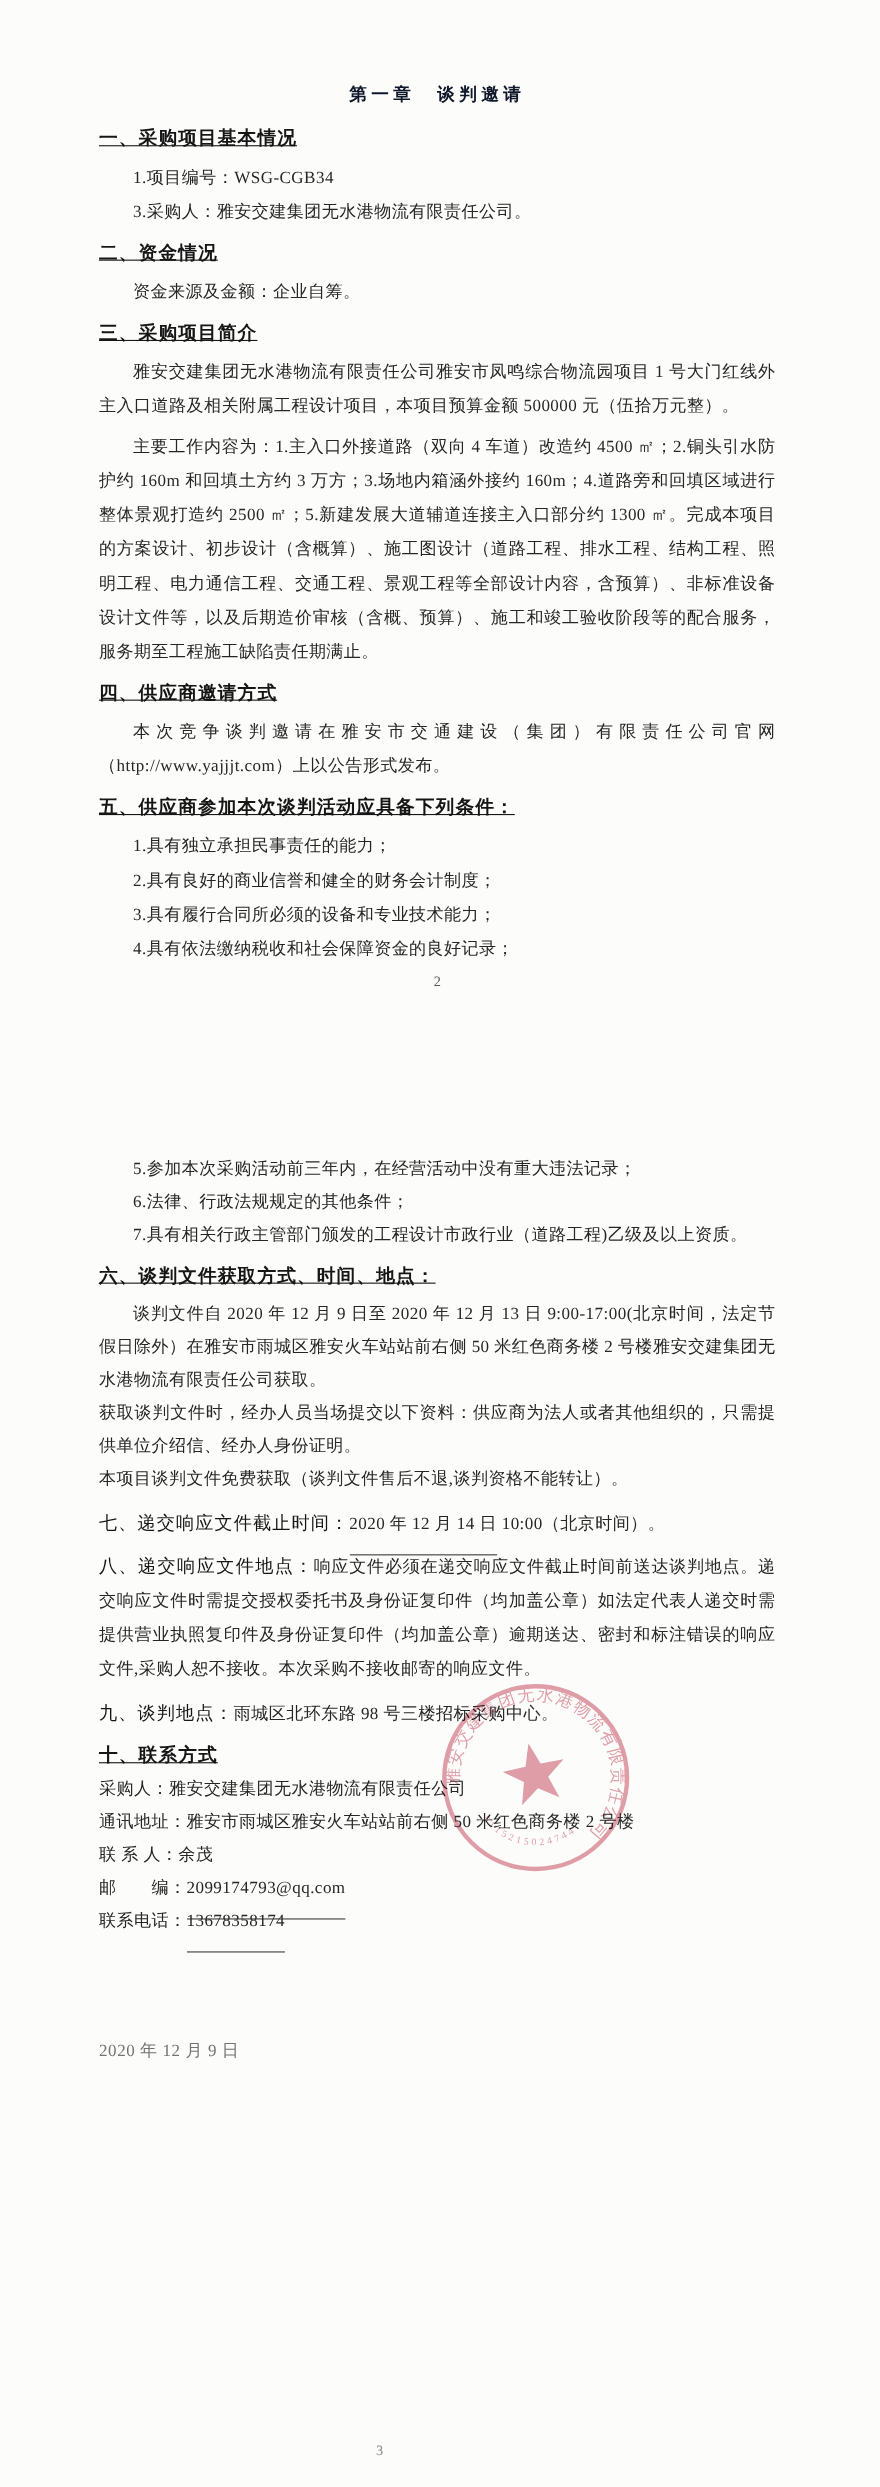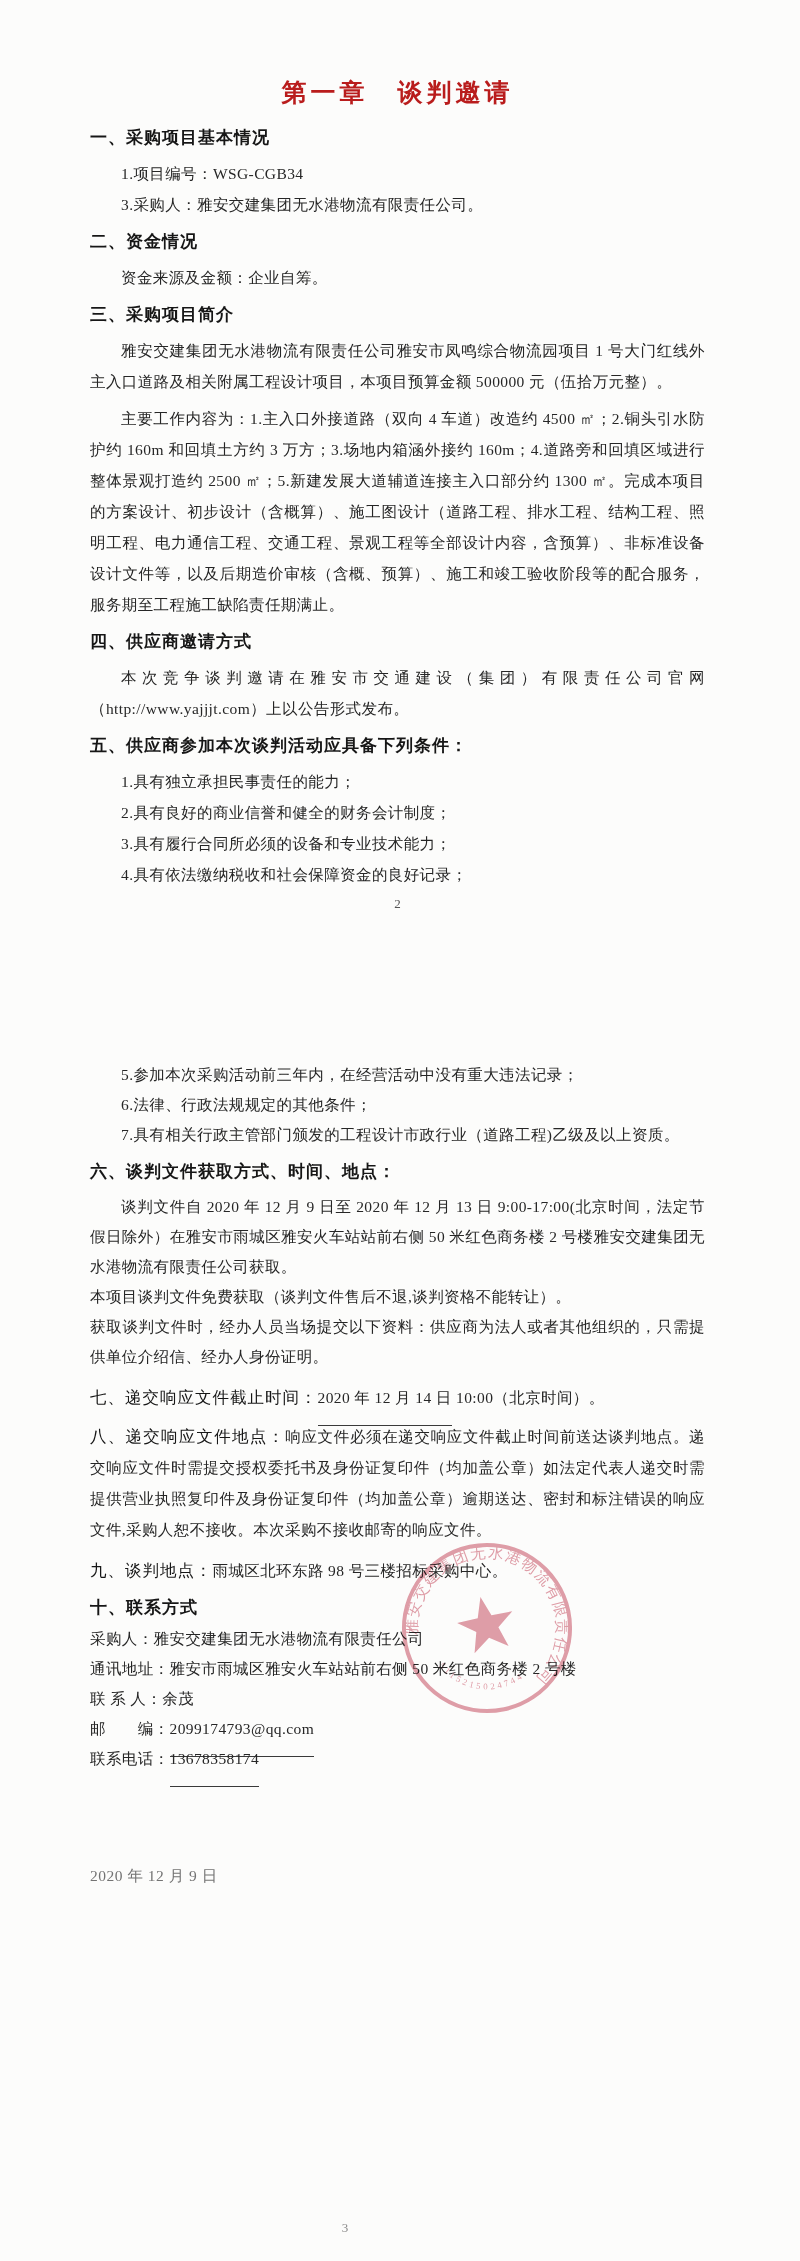--- a/index.html
+++ b/index.html
@@ -5,29 +5,29 @@
   html,body{margin:0;padding:0;}
   body{
     width:800px;height:2261px;overflow:hidden;position:relative;
     background:#fcfcfb;
     font-family:"Liberation Serif","DejaVu Serif",serif;
     color:#262626;
   }
   .sheet{padding:76px 95px 0 90px;}
   .doc-title{
     text-align:center;font-family:"Liberation Sans","DejaVu Sans",sans-serif;
-    font-weight:bold;font-size:25px;letter-spacing:4px;color:#b91c1c;
+    font-weight:bold;font-size:16px;letter-spacing:4px;color:#0f172a;
     margin:0 0 16px 0;
   }
   p.body{font-size:15.5px;line-height:31px;margin:0;text-align:justify;letter-spacing:0.4px;}
   p.body.pg2{line-height:30px;}
   .indent{text-indent:2em;}
   h2.sec{
     font-family:"Liberation Sans","DejaVu Sans",sans-serif;font-weight:bold;
-    font-size:17px;color:#161616;margin:9px 0 7px 0;letter-spacing:1px;line-height:26px;
+    font-size:17px;color:#161616;margin:9px 0 7px 0;letter-spacing:1px;line-height:26px;text-decoration:underline;
   }
   .sec-line{font-size:15.5px;line-height:31px;margin:10px 0 2px 0;text-align:justify;letter-spacing:0.4px;}
   .lbl{
     font-family:"Liberation Sans","DejaVu Sans",sans-serif;font-weight:normal;
     font-size:16.5px;color:#161616;letter-spacing:1px;
   }
   .u{border-bottom:1.5px solid #3a3a3a;padding-bottom:19px;margin-top:26px;}
   .pagenum{width:100%;text-align:center;font-size:13px;color:#555;margin-top:6px;}
   .page-gap{height:148px;}
   .contact-wrap{position:relative;margin-top:4px;}
@@ -76,22 +76,22 @@
 
   <div class="pagenum">2</div>
   <div class="page-gap"></div>
 
   <p class="body pg2 indent">5.参加本次采购活动前三年内，在经营活动中没有重大违法记录；</p>
   <p class="body pg2 indent">6.法律、行政法规规定的其他条件；</p>
   <p class="body pg2 indent">7.具有相关行政主管部门颁发的工程设计市政行业（道路工程)乙级及以上资质。</p>
 
   <h2 class="sec">六、谈判文件获取方式、时间、地点：</h2>
   <p class="body pg2 indent">谈判文件自 2020 年 12 月 9 日至 2020 年 12 月 13 日 9:00-17:00(北京时间，法定节假日除外）在雅安市雨城区雅安火车站站前右侧 50 米红色商务楼 2 号楼雅安交建集团无水港物流有限责任公司获取。</p>
+  <p class="body pg2">获取谈判文件时，经办人员当场提交以下资料：供应商为法人或者其他组织的，只需提供单位介绍信、经办人身份证明。</p>
   <p class="body pg2">本项目谈判文件免费获取（谈判文件售后不退,谈判资格不能转让）。</p>
-  <p class="body pg2">获取谈判文件时，经办人员当场提交以下资料：供应商为法人或者其他组织的，只需提供单位介绍信、经办人身份证明。</p>
 
   <p class="sec-line"><span class="lbl">七、递交响应文件截止时间：</span><span class="u">2020 年 12 月 14 日</span><span> 10:00（北京时间）。</span></p>
 
   <p class="sec-line" style="margin-top:8px;"><span class="lbl">八、递交响应文件地点：</span><span>响应文件必须在递交响应文件截止时间前送达谈判地点。递交响应文件时需提交授权委托书及身份证复印件（均加盖公章）如法定代表人递交时需提供营业执照复印件及身份证复印件（均加盖公章）逾期送达、密封和标注错误的响应文件,采购人恕不接收。本次采购不接收邮寄的响应文件。</span></p>
 
   <div class="contact-wrap">
 
     <p class="sec-line"><span class="lbl">九、谈判地点：</span><span>雨城区北环东路 98 号三楼招标采购中心。</span></p>
 
     <h2 class="sec" style="margin-bottom:3px;">十、联系方式</h2>

